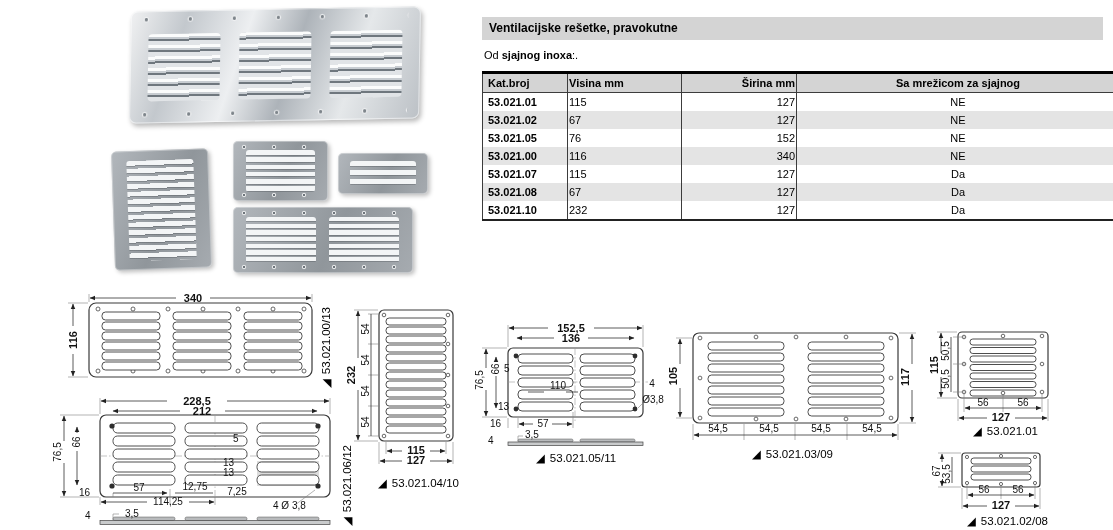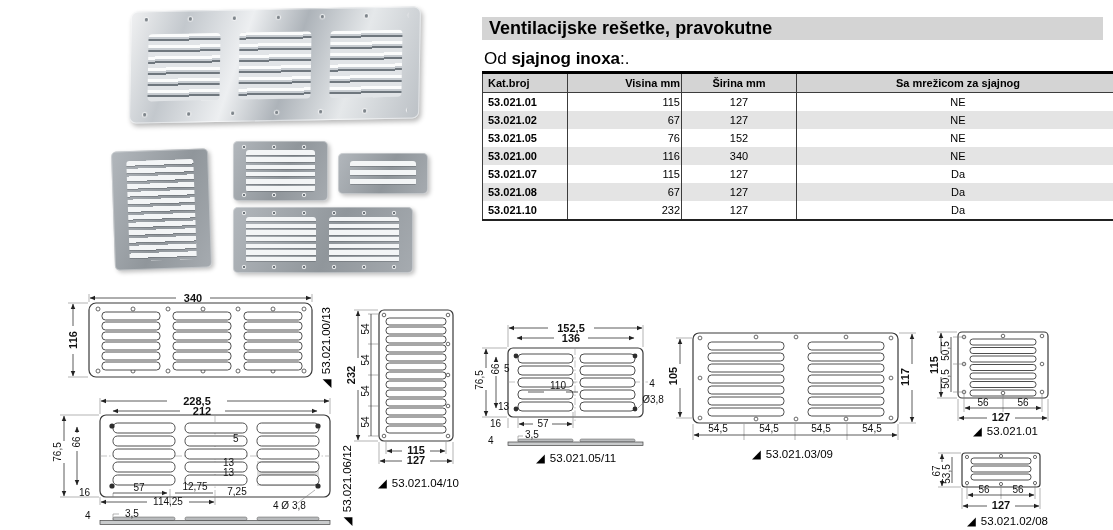--- a/index.html
+++ b/index.html
@@ -36,33 +36,33 @@
   .gwide .s1{left:13px;width:70px;top:10px;bottom:10px;
       background:repeating-linear-gradient(180deg,#f3f5f6 0 4.2px,rgba(40,45,50,.25) 4.2px 5.2px,rgba(0,0,0,0) 5.2px 6.7px);}
   .gwide .s2{left:96px;width:70px;top:10px;bottom:10px;
       background:repeating-linear-gradient(180deg,#f3f5f6 0 4.2px,rgba(40,45,50,.25) 4.2px 5.2px,rgba(0,0,0,0) 5.2px 6.7px);}
   .gp .holes{background-image:radial-gradient(circle at 3px 3px,#6e757b 1.1px,#e9ebec 1.6px,rgba(0,0,0,0) 2.6px);
       background-size:30px 6px;height:6px;left:8px;right:8px;}
   .gp .ht{top:3px}.gp .hb{bottom:3px}
 
   
   .title-bar{position:absolute;left:482px;top:17px;width:621px;height:23px;background:#d4d4d4;
-      font-size:18px;font-weight:bold;line-height:23px;padding-left:7px;box-sizing:border-box;}
-  .subtitle{position:absolute;left:484px;top:49px;font-size:17px;}
+      font-size:12px;font-weight:bold;line-height:23px;padding-left:7px;box-sizing:border-box;}
+  .subtitle{position:absolute;left:484px;top:49px;font-size:11px;}
   .subtitle b{font-weight:bold;}
   table.cat{position:absolute;left:482px;top:71px;width:621px;border-collapse:collapse;
       font-size:11px;table-layout:fixed;border:1px solid #3c3c3c;border-top:3px solid #000;border-bottom:2px solid #222;}
   table.cat th,table.cat td{padding:1px;height:16px;line-height:16px;border-left:1px solid #3c3c3c;
       overflow:hidden;white-space:nowrap;}
   table.cat th:first-child,table.cat td:first-child{border-left:none;}
   table.cat thead th{background:#d4d4d4;font-weight:bold;text-align:center;border-bottom:1px solid #3c3c3c;}
   table.cat th.c-kat,table.cat td.c-kat{width:78px;text-align:left;padding-left:5px;}
   table.cat td.c-kat{font-weight:bold;}
-  table.cat .c-vis{width:111px;text-align:right;margin-top:33px;}
-  table.cat .c-sir{width:112px;text-align:center;margin-top:7px;}
+  table.cat .c-vis{width:111px;text-align:left;margin-top:33px;}
+  table.cat .c-sir{width:112px;text-align:right;margin-top:7px;}
   table.cat .c-mre{width:320px;text-align:center;}
   table.cat tbody tr:nth-child(even){background:#e4e4e4;}
 
   
   svg.drw{position:absolute;overflow:visible;font-family:"Liberation Sans",sans-serif;}
   .pl{fill:#fff;stroke:#3a3a3a;stroke-width:1.2;}
   .lv{fill:#fff;stroke:#3a3a3a;stroke-width:0.9;}
   .dim{stroke:#333;stroke-width:0.8;fill:none;}
   .ext{stroke:#808080;stroke-width:0.6;fill:none;}
   .cl{stroke:#9a9a9a;stroke-width:0.6;stroke-dasharray:7 2 1.5 2;fill:none;}

